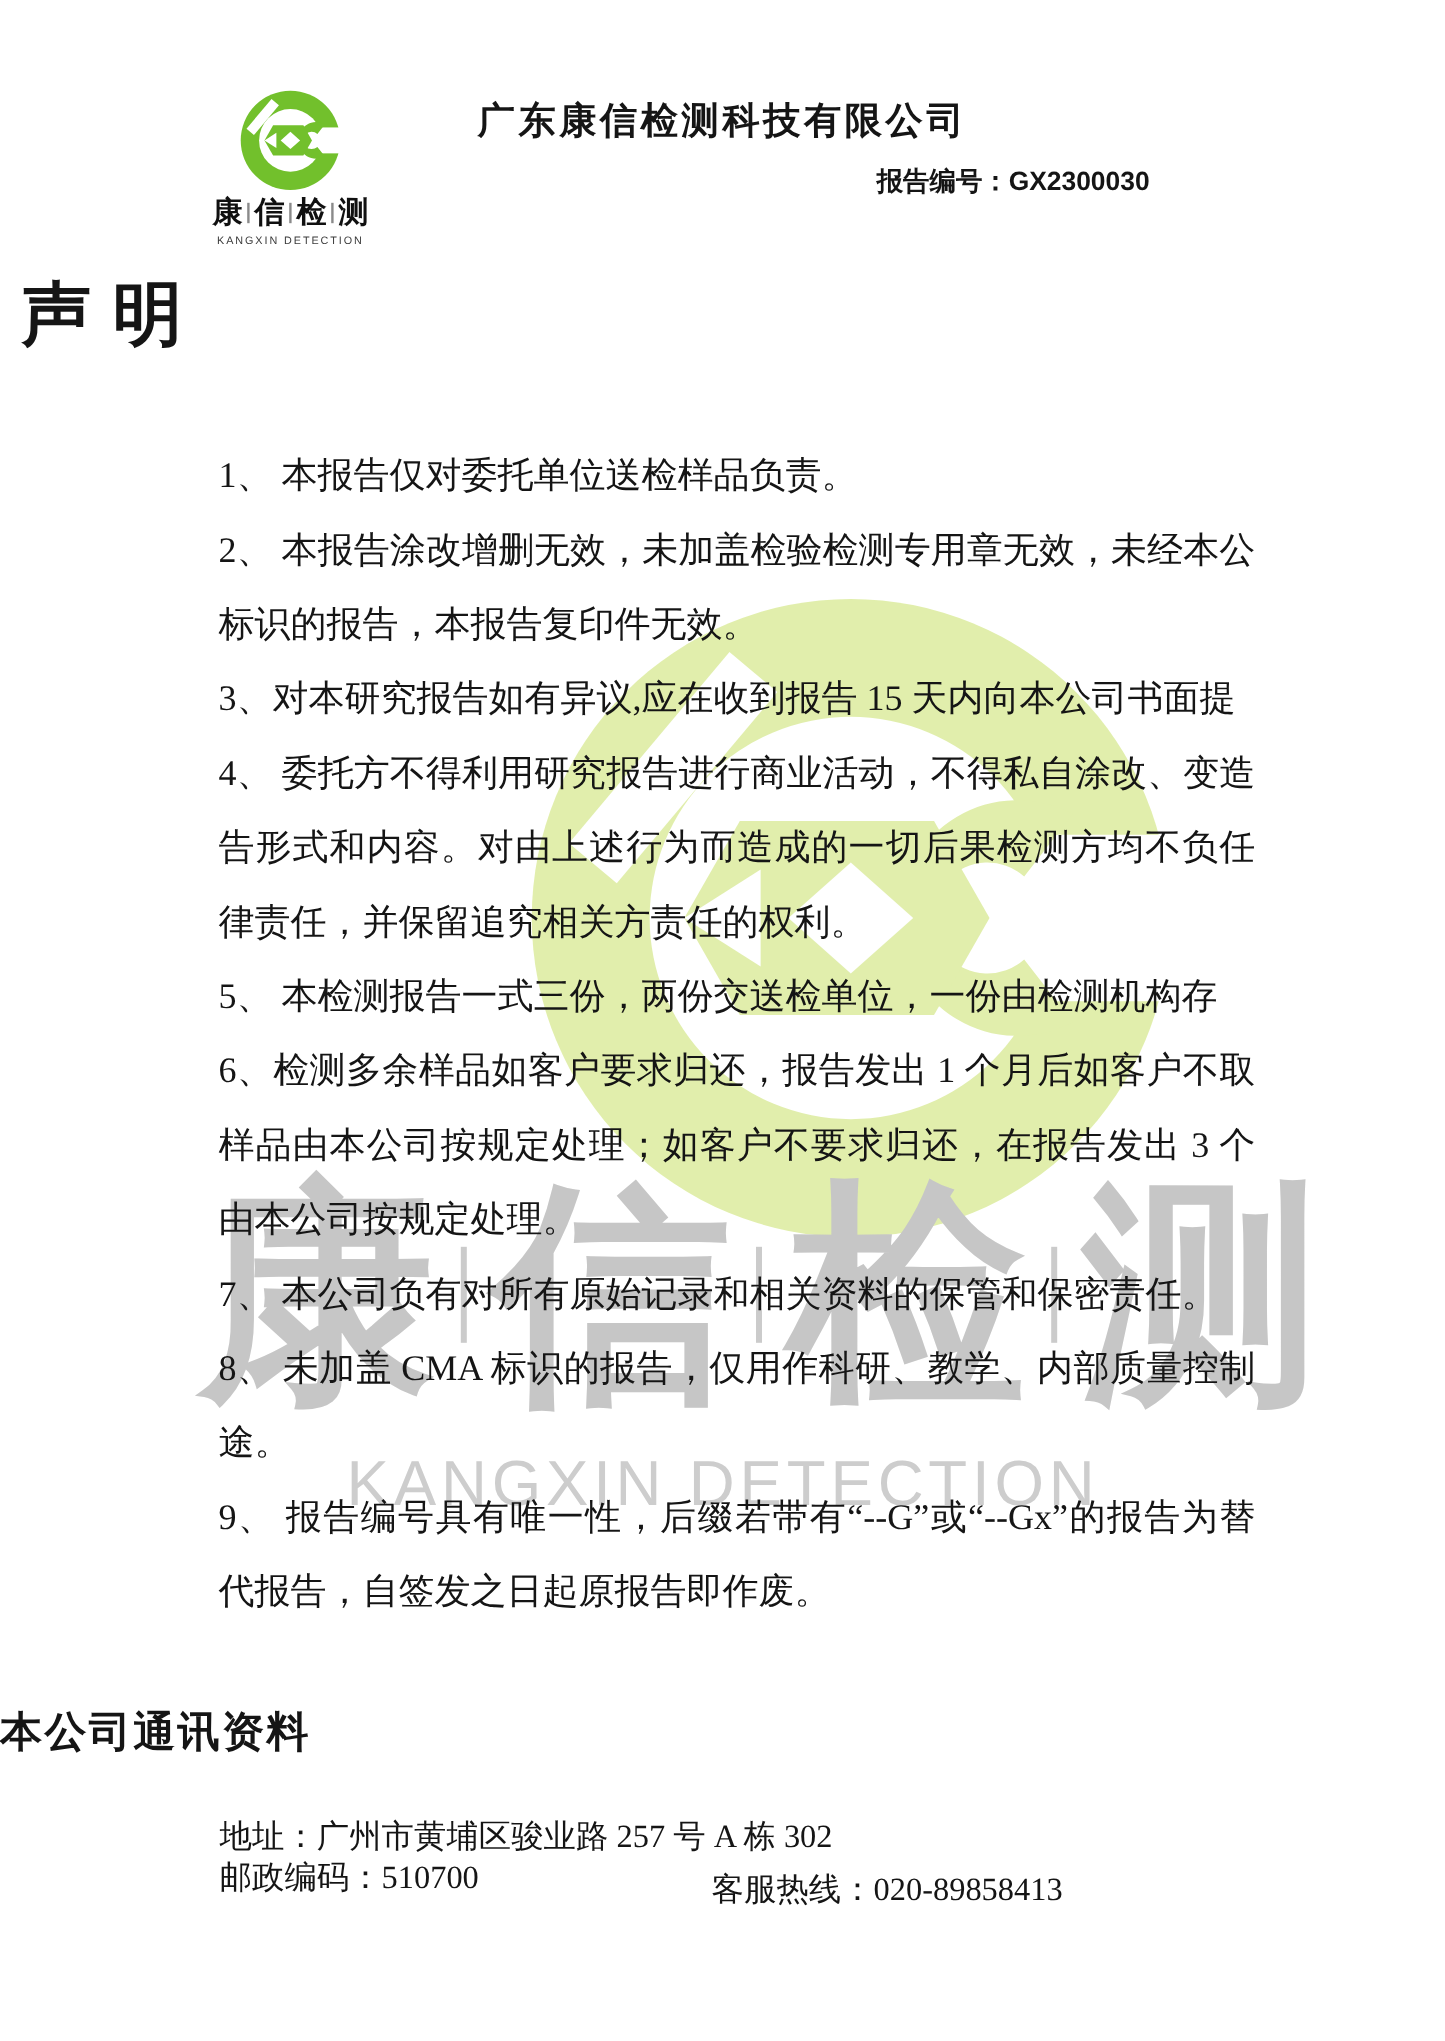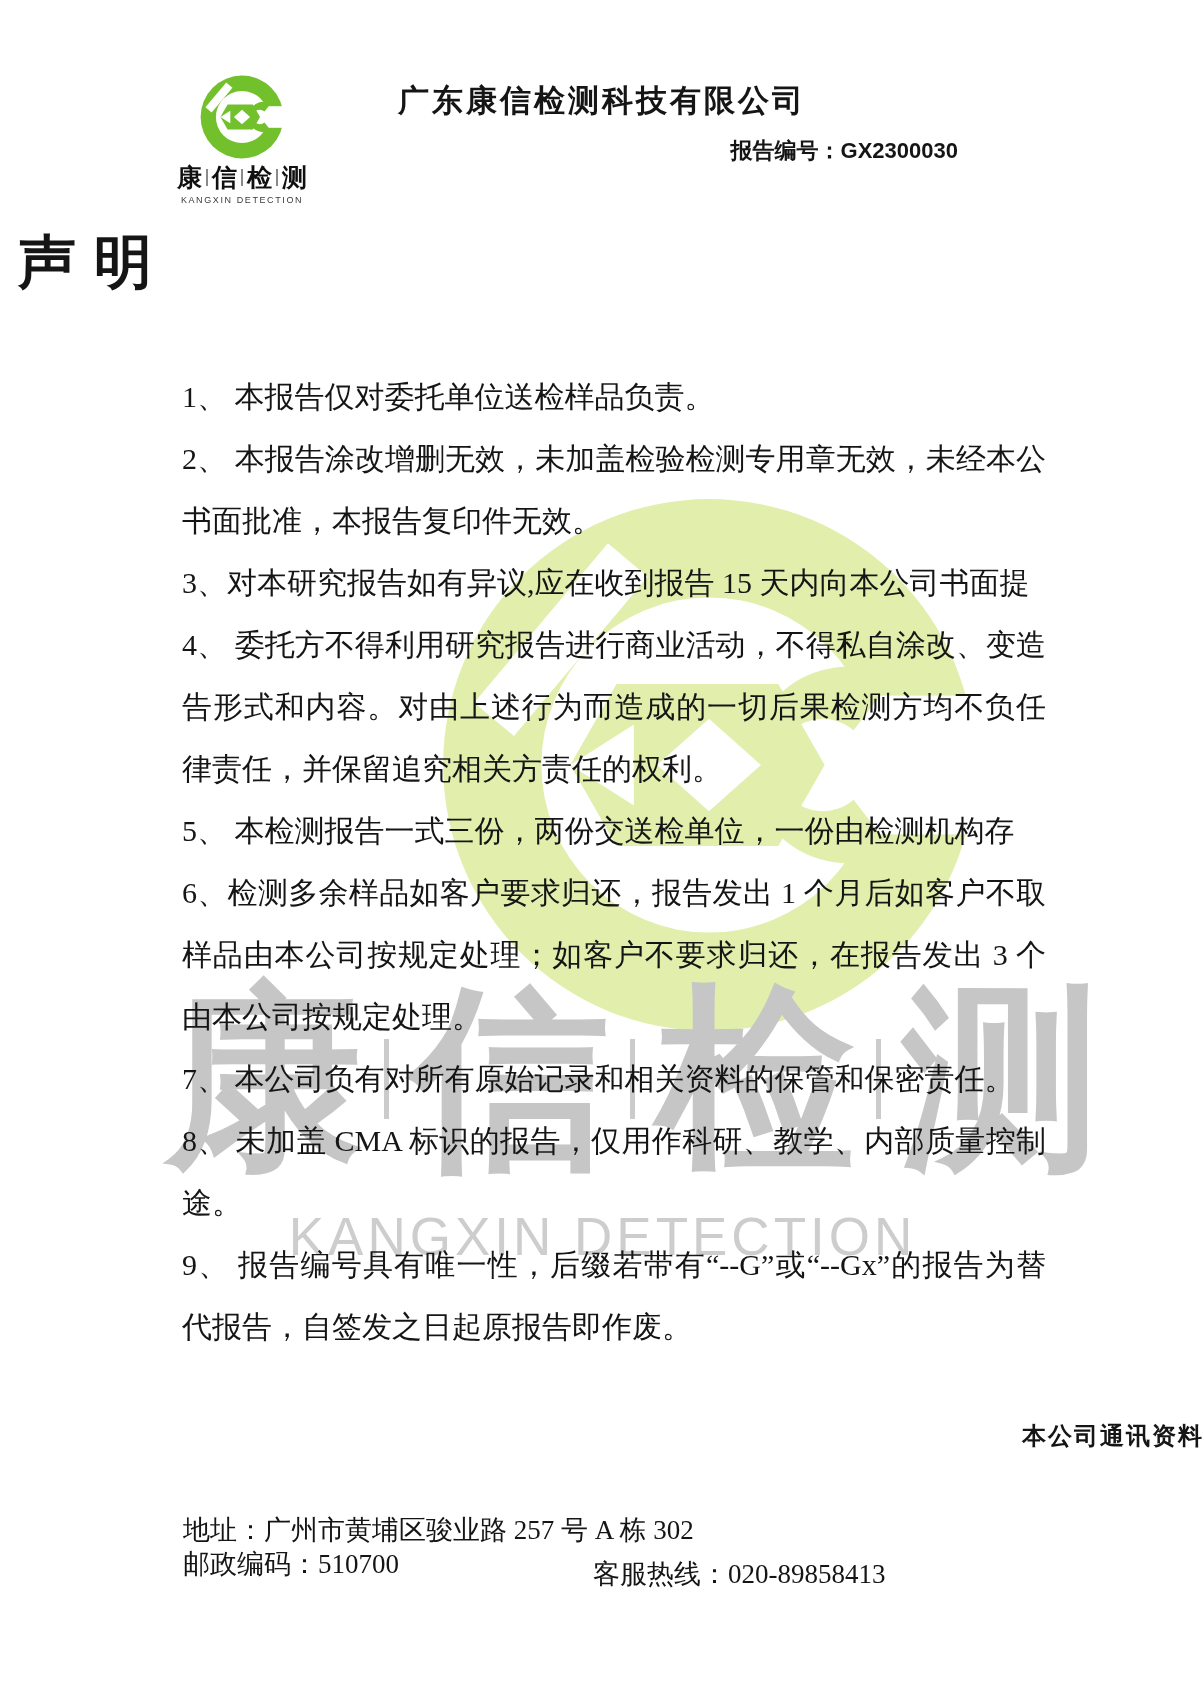--- a/index.html
+++ b/index.html
@@ -31,22 +31,22 @@
     font-size:198px;line-height:1.05;color:#c6c6c6;}
   .wm-cn-sep{width:5px;height:80px;background:#cbcbcb;}
   .wm-latin{position:absolute;left:180px;top:1206px;width:845px;text-align:center;
     font-family:"Liberation Sans","DejaVu Sans",sans-serif;font-weight:500;
     font-size:53px;letter-spacing:4px;color:#cdcdcd;white-space:nowrap;}
   
   .statements{position:absolute;left:182px;top:366px;width:864px;font-size:30px;}
   .stline{line-height:62px;height:62px;overflow:hidden;}
   .stline.fill{text-align:justify;text-align-last:justify;}
   
-  .contact-title{position:absolute;top:1420px;left:0;width:100%;text-align:right;
-    font-size:24px;font-weight:600;letter-spacing:2px;}
+  .contact-title{position:absolute;top:1420px;left:0;width:100%;text-align:left;
+    font-size:35px;font-weight:600;letter-spacing:2px;}
   .addr-row{position:absolute;left:183px;top:1512px;font-size:27px;white-space:nowrap;}
   .post-row{position:absolute;left:183px;top:1546px;font-size:27px;white-space:nowrap;text-align:right;}
   .hot-row{position:absolute;left:565px;top:1556px;font-size:27px;white-space:nowrap;margin-left:28px;}
 </style>
 </head>
 <body>
 
 <div class="page">
 
   <svg class="wm-logo" viewBox="0 0 100 100" xmlns="http://www.w3.org/2000/svg">
@@ -100,21 +100,21 @@
   <div class="company-name">广东康信检测科技有限公司</div>
   <div class="report-no">
     <span>报告编号：</span><span class="num">GX2300030</span>
   </div>
 
   <div class="doc-title">声明</div>
 
   <div class="statements">
       <div class="stline">1、 本报告仅对委托单位送检样品负责。</div>
       <div class="stline fill">2、 本报告涂改增删无效，未加盖检验检测专用章无效，未经本公司</div>
-      <div class="stline">书面批准，本报告复印件无效。</div>
+      <div class="stline">标识的报告，本报告复印件无效。</div>
       <div class="stline">3、对本研究报告如有异议,应在收到报告 15 天内向本公司书面提出。</div>
       <div class="stline fill">4、 委托方不得利用研究报告进行商业活动，不得私自涂改、变造报</div>
       <div class="stline fill">告形式和内容。对由上述行为而造成的一切后果检测方均不负任何法</div>
       <div class="stline">律责任，并保留追究相关方责任的权利。</div>
       <div class="stline">5、 本检测报告一式三份，两份交送检单位，一份由检测机构存档。</div>
       <div class="stline fill">6、检测多余样品如客户要求归还，报告发出 1 个月后如客户不取回，</div>
       <div class="stline fill">样品由本公司按规定处理；如客户不要求归还，在报告发出 3 个月后</div>
       <div class="stline">由本公司按规定处理。</div>
       <div class="stline">7、 本公司负有对所有原始记录和相关资料的保管和保密责任。</div>
       <div class="stline fill">8、 未加盖 CMA 标识的报告，仅用作科研、教学、内部质量控制等用</div>

